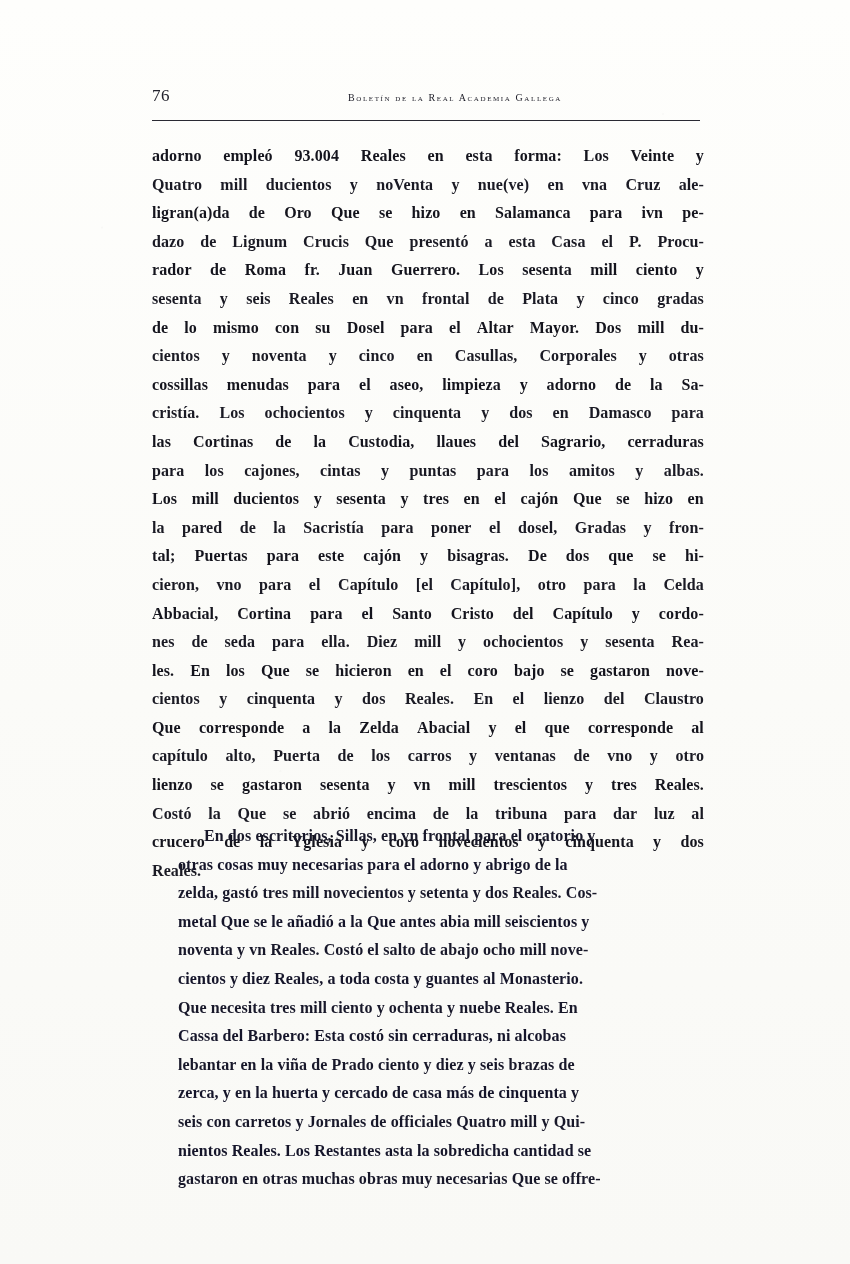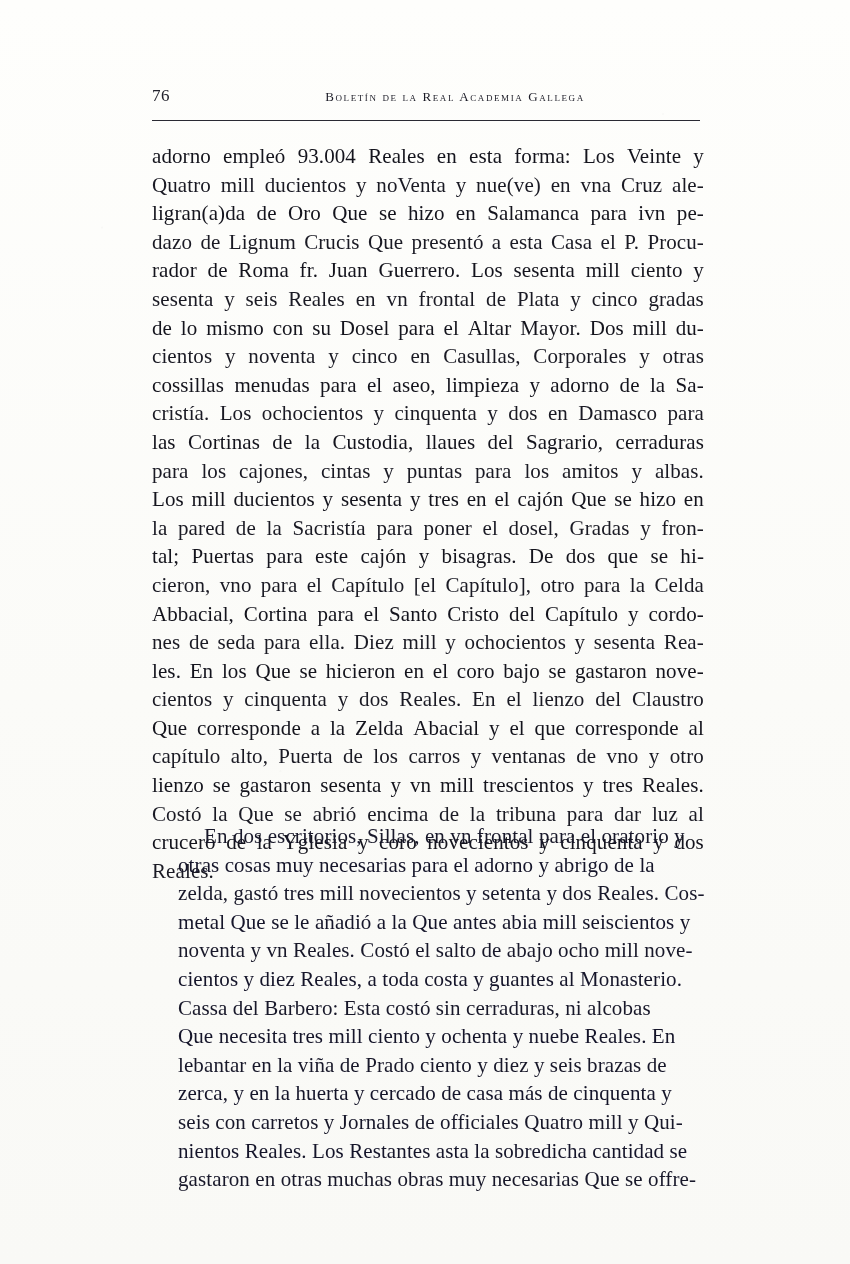--- a/index.html
+++ b/index.html
@@ -55,46 +55,47 @@
   }
   .folio {
     font-size: 17px;
     letter-spacing: 0.5px;
     color: #22222c;
     width: 46px;
   }
   .running-head {
     flex: 1;
     text-align: center;
-    font-size: 13px;
+    font-size: 10px;
     letter-spacing: 1.6px;
     color: #1b1b26;
     font-variant: small-caps;
     text-transform: none;
     white-space: nowrap;
   }
   .rule {
     position: absolute;
     left: 152px;
     top: 120px;
     width: 548px;
     height: 1px;
     background: #2a2a33;
   }
 
   
   .para {
     position: absolute;
     left: 152px;
     width: 552px;
-    font-size: 21px;
+    font-size: 16px;
     line-height: 28.6px;
     color: #16161f;
     text-align: justify;
     text-justify: inter-word;
+    font-weight: bold;
   }
   .para.p1 { top: 142px; }
   .para.p2 { top: 778px; text-indent: 26px; margin-top: 44px; }
 
   .para .ln {
     display: block;
     white-space: nowrap;
     letter-spacing: 0.1px;
   }
 
@@ -470,22 +471,22 @@
       <span class="ln">Reales.</span>
     </div>
 
     <div class="para p2">
       <span class="ln" style="padding-left: 26px;">En dos escritorios, Sillas, en vn frontal para el oratorio y</span>
       <span class="ln">otras cosas muy necesarias para el adorno y abrigo de la</span>
       <span class="ln">zelda, gastó tres mill novecientos y setenta y dos Reales. Cos-</span>
       <span class="ln">metal Que se le añadió a la Que antes abia mill seiscientos y</span>
       <span class="ln">noventa y vn Reales. Costó el salto de abajo ocho mill nove-</span>
       <span class="ln">cientos y diez Reales, a toda costa y guantes al Monasterio.</span>
+      <span class="ln">Que necesita tres mill ciento y ochenta y nuebe Reales. En</span>
       <span class="ln">Cassa del Barbero: Esta costó sin cerraduras, ni alcobas</span>
-      <span class="ln">Que necesita tres mill ciento y ochenta y nuebe Reales. En</span>
       <span class="ln">lebantar en la viña de Prado ciento y diez y seis brazas de</span>
       <span class="ln">zerca, y en la huerta y cercado de casa más de cinquenta y</span>
       <span class="ln">seis con carretos y Jornales de officiales Quatro mill y Qui-</span>
       <span class="ln">nientos Reales. Los Restantes asta la sobredicha cantidad se</span>
       <span class="ln">gastaron en otras muchas obras muy necesarias Que se offre-</span>
     </div>
 
     <div class="edge-marks"></div>
   </div>
 </div>

